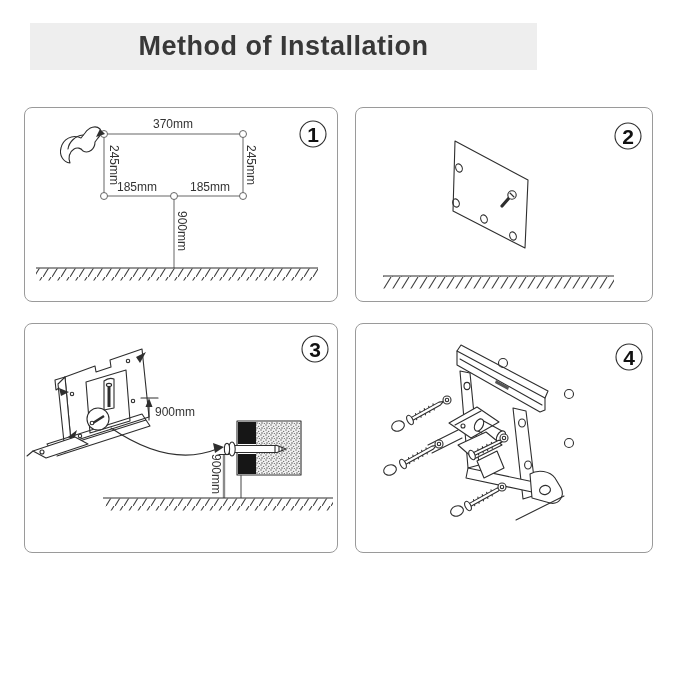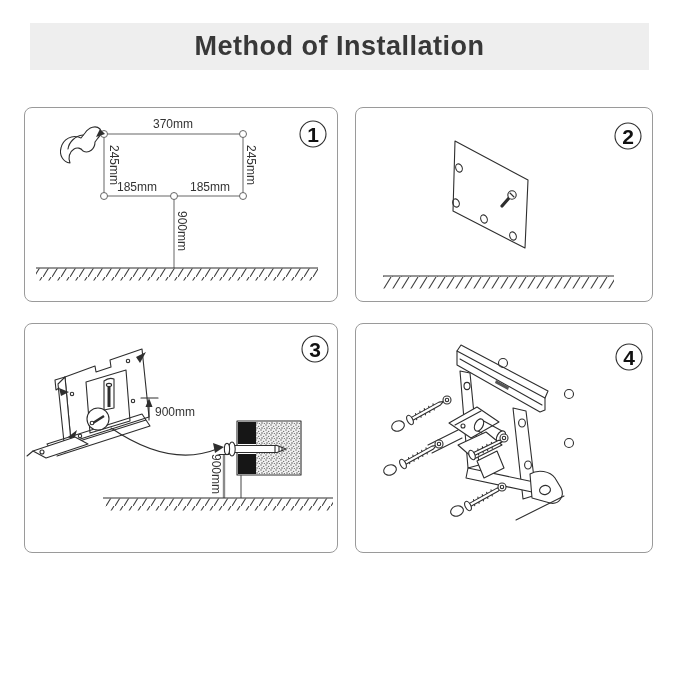--- a/index.html
+++ b/index.html
@@ -1,17 +1,17 @@
 <!DOCTYPE html>
 <html><head>
 <meta charset="utf-8">
 <style>
   html,body{margin:0;padding:0;background:#ffffff;}
   body{width:679px;height:679px;position:relative;font-family:"Liberation Sans",sans-serif;overflow:hidden;}
-  .header{position:absolute;left:30px;top:23px;width:619px;height:47px;background:#eeeeee;
+  .header{position:absolute;left:30px;top:23px;width:507px;height:47px;background:#eeeeee;
           display:flex;align-items:center;justify-content:center;}
   .header h1{margin:0;font-size:27px;font-weight:bold;color:#383838;letter-spacing:.5px;}
   .panel{position:absolute;border:1px solid #9a9a9a;border-radius:8px;background:#ffffff;box-sizing:border-box;}
   #p1{left:24px;top:107px;width:314px;height:195px;}
   #p2{left:355px;top:107px;width:298px;height:195px;}
   #p3{left:24px;top:323px;width:314px;height:230px;}
   #p4{left:355px;top:323px;width:298px;height:230px;}
   .panel svg{display:block;width:100%;height:100%;}
   svg text{font-family:"Liberation Sans",sans-serif;fill:#333333;}
   .dim{font-size:12px;}

